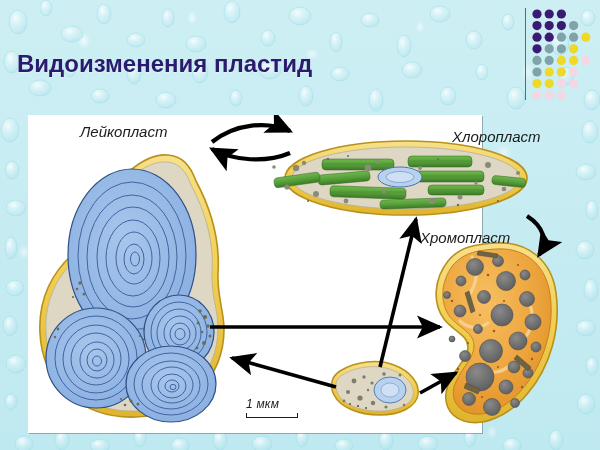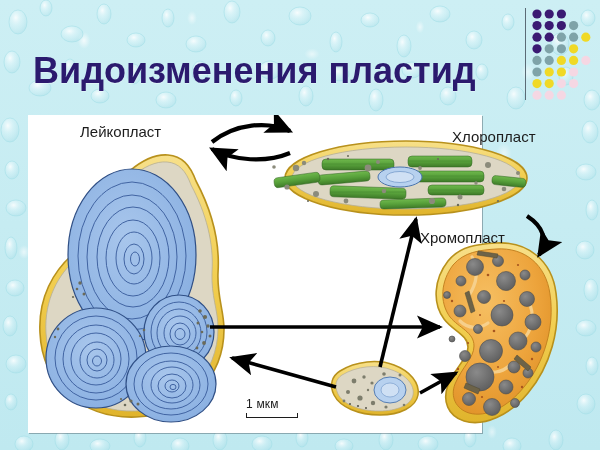--- a/index.html
+++ b/index.html
@@ -32,38 +32,39 @@
       radial-gradient(ellipse 12px 10px at 12% 86%, rgba(255,255,255,.5), rgba(255,255,255,0) 70%),
       radial-gradient(ellipse 8px 12px at 38% 94%, rgba(255,255,255,.55), rgba(255,255,255,0) 70%),
       radial-gradient(ellipse 11px 9px at 60% 88%, rgba(255,255,255,.45), rgba(255,255,255,0) 70%),
       radial-gradient(ellipse 7px 10px at 82% 96%, rgba(255,255,255,.5), rgba(255,255,255,0) 70%),
       linear-gradient(#cdeff4, #bfe9f0);
   }
   #droplet-svg { position:absolute; left:0; top:0; width:600px; height:450px; }
 
   
   #title {
-    position:absolute; left:33px; top:50px;
-    font-size:36px; font-weight:bold; color:#2b1a6e;
+    position:absolute; left:17px; top:50px;
+    font-size:24px; font-weight:bold; color:#2b1a6e;
     letter-spacing:0px; white-space:nowrap;
     text-shadow:0 1px 0 rgba(255,255,255,.35);
   }
 
   
   #logo { position:absolute; left:525px; top:6px; width:72px; height:96px; }
   #logo .rule {
     position:absolute; left:0; top:2px; width:1px; height:92px;
     background:#5b6b76;
   }
 
   
   #panel {
     position:absolute; left:28px; top:115px; width:454px; height:318px;
     background:#ffffff;
     box-shadow:1px 1px 0 rgba(70,90,100,.45);
+    font-style:italic;
   }
   #diagram { position:absolute; left:0; top:0; width:550px; height:318px; }
 
   .lbl {
     position:absolute; font-size:15px; color:#1c1c1c;
     white-space:nowrap; font-family:"Liberation Sans", sans-serif;
   }
   #lbl-leucoplast { left:52px;  top:8px;  }
   #lbl-chloroplast{ left:424px; top:13px; }
   #lbl-chromoplast{ left:392px; top:114px;}

